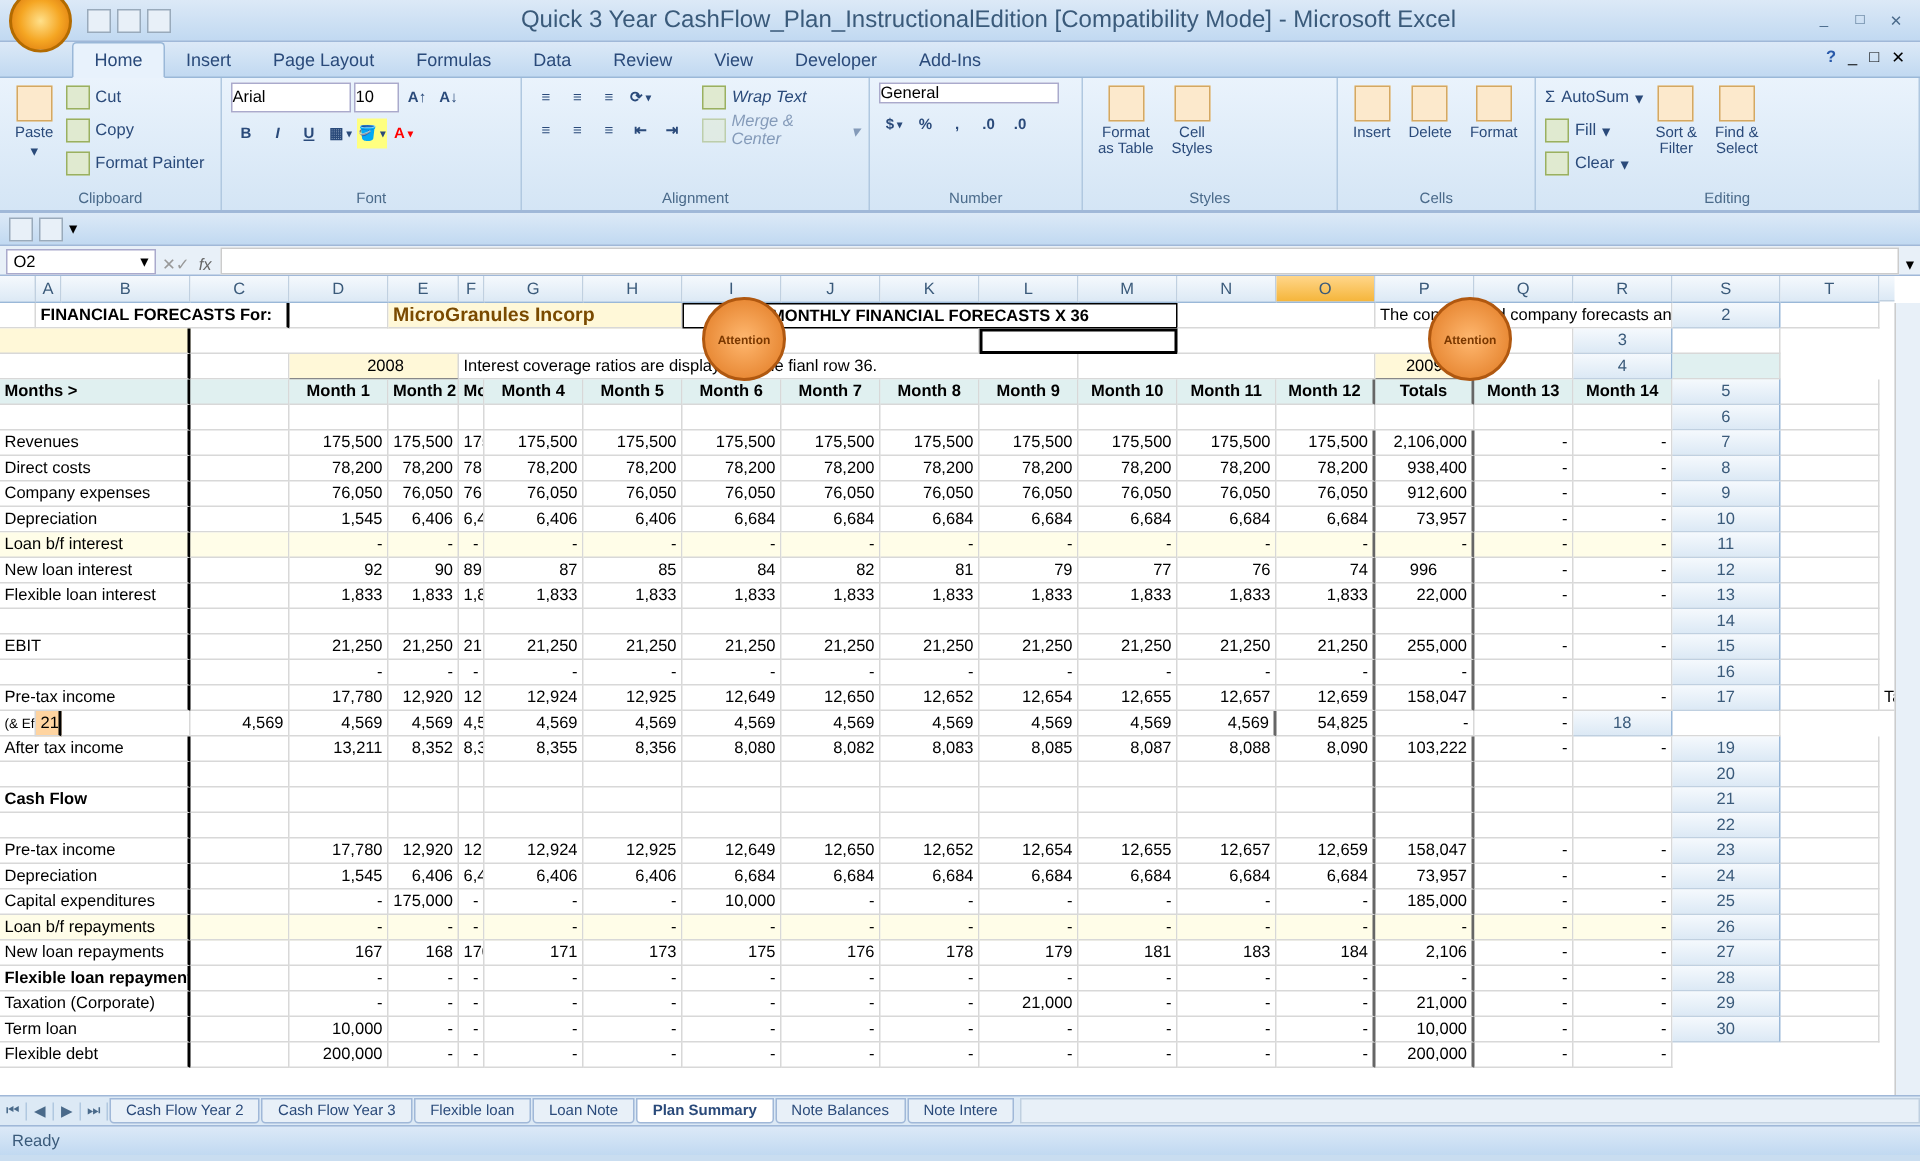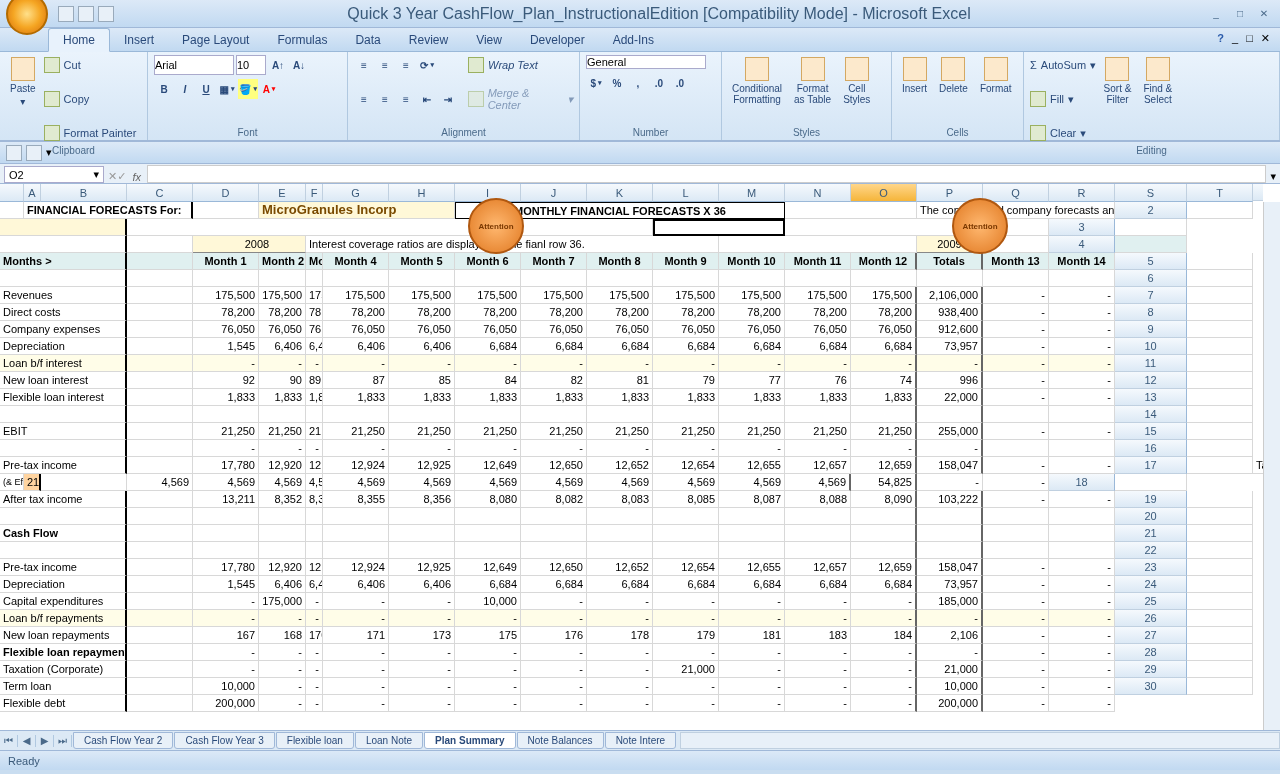--- a/index.html
+++ b/index.html
@@ -15,21 +15,21 @@
 .rtab { padding: 4px 14px; color: #2a4a7a; cursor: pointer; font-size: 12px; }
 .rtab.active { background: #e8f2fc; border: 1px solid #9ab8d8; border-bottom: 1px solid #e8f2fc; border-radius: 3px 3px 0 0; margin-bottom: -1px; }
 .help-area { position:absolute; right:10px; top:4px; display:flex; gap:8px;}
 .ribbon { height: 90px; background: linear-gradient(#eaf3fc,#d4e5f5); display: flex; border-bottom: 2px solid #a0b8d8; }
 .rgroup { border-right: 1px solid #b0c8e0; padding: 3px 6px 2px 6px; display: flex; flex-direction: column; justify-content: space-between; }
 .rgroup-label { text-align: center; color: #4a6a8a; font-size: 10px; padding-top:2px; }
 .rgroup-body { flex: 1; display: flex; gap: 4px; }
 .btn-lg { display: flex; flex-direction: column; align-items: center; padding: 2px 4px; gap: 2px; }
 .btn-lg .ico { width: 24px; height: 24px; background: #fce9cc; border: 1px solid #d4a862; }
 .btn-lg span { font-size: 10px; color: #2a4a7a; text-align: center; line-height: 1.1; }
-.vstack { display: flex; flex-direction: column; gap: 14px; font-size: 11px; color: #2a4a7a; }
+.vstack { display: flex; flex-direction: column; gap: 2px; font-size: 11px; color: #2a4a7a; }
 .vstack .row { display: flex; align-items: center; gap: 4px; height: 20px; }
 .ico-sm { width: 16px; height: 16px; background: #e0ead0; border: 1px solid #9ab060; display:inline-block; }
 .font-sel { display: flex; gap: 2px; }
 .font-sel input { font-size: 11px; border: 1px solid #aac; background: white; }
 .font-name { width: 80px; }
 .font-size { width: 30px; }
 .btnrow { display:flex; gap:1px; }
 .btnrow .b { width:20px; height:20px; border:1px solid transparent; display:flex; align-items:center; justify-content:center; font-size:10px; color:#2a4a7a; font-weight:bold;}
 .dd::after{content:"▾"; font-size:7px; margin-left:2px;}
 .qat2 { height: 22px; background: linear-gradient(#dce9f7,#c1d9f1); display: flex; align-items: center; padding-left: 6px; gap: 4px; border-bottom: 1px solid #a0b8d8;}
@@ -181,25 +181,20 @@
         <div class="b">.0</div>
         <div class="b">.0</div>
       </div>
     </div>
     <div class="rgroup-label">Number</div>
   </div>
   <div class="rgroup" style="width:170px">
     <div class="rgroup-body">
       <div class="btn-lg">
           <div class="ico"></div>
-          <span style="white-space:pre-line">Conditional
-Formatting</span>
-        </div>
-      <div class="btn-lg">
-          <div class="ico"></div>
           <span style="white-space:pre-line">Format
 as Table</span>
         </div>
       <div class="btn-lg">
           <div class="ico"></div>
           <span style="white-space:pre-line">Cell
 Styles</span>
         </div>
     </div>
     <div class="rgroup-label">Styles</div>
@@ -450,21 +445,21 @@
         <div class="cell r">89</div>
         <div class="cell r">87</div>
         <div class="cell r">85</div>
         <div class="cell r">84</div>
         <div class="cell r">82</div>
         <div class="cell r">81</div>
         <div class="cell r">79</div>
         <div class="cell r">77</div>
         <div class="cell r">76</div>
         <div class="cell r" style="border-right: 2px solid rgb(102, 102, 102);">74</div>
-        <div class="cell r" style="border-right: 2px solid rgb(102, 102, 102);">996</div>
+        <div class="cell r" style="border-right: 2px solid rgb(102, 102, 102); text-align: center;">996</div>
         <div class="cell r">-</div>
         <div class="cell r">-</div>
         <div class="rh">12</div>
         <div class="cell"></div>
         <div class="cell" style="grid-column: span 3; border-right: 2px solid rgb(0, 0, 0);">Flexible loan interest</div>
         <div class="cell"></div>
         <div class="cell r">1,833</div>
         <div class="cell r">1,833</div>
         <div class="cell r">1,833</div>
         <div class="cell r">1,833</div>

